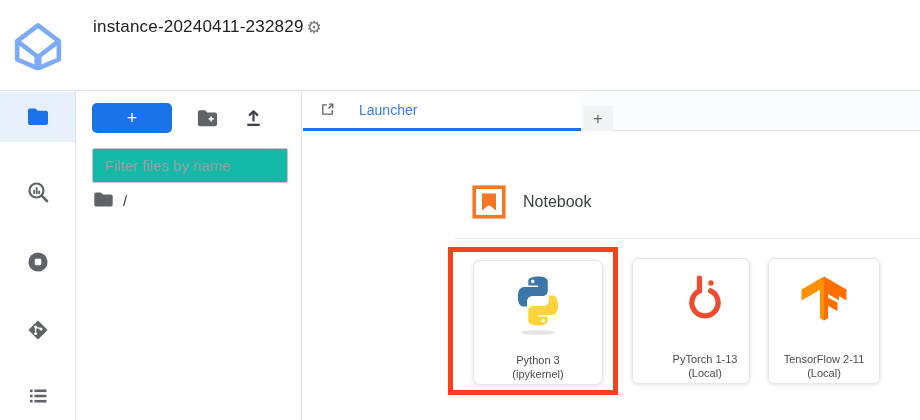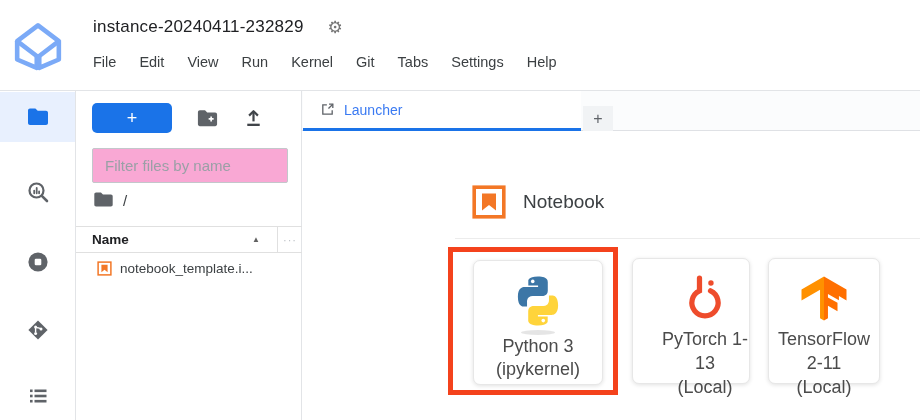--- a/index.html
+++ b/index.html
@@ -4,21 +4,21 @@
 <style>
   * { margin:0; padding:0; box-sizing:border-box; }
   html,body { width:920px; height:420px; overflow:hidden; background:#fff;
     font-family:"Liberation Sans", sans-serif; }
   #frame { position:relative; width:920px; height:420px; background:#fff; }
 
   
   #header { position:absolute; left:0; top:0; width:920px; height:91px;
     background:#fff; border-bottom:1px solid #e2e4e7; }
   #logo { position:absolute; left:13px; top:19px; }
-  #title-row { position:absolute; left:93px; top:17px; display:flex; align-items:center; gap:24px; }
+  #title-row { position:absolute; left:93px; top:17px; display:flex; align-items:center; gap:3px; }
   #window-title { font-size:17px; color:#202124; letter-spacing:.2px; }
   #gear { font-size:17px; color:#757575; line-height:1; cursor:default; }
   #menubar { position:absolute; left:93px; top:54px; display:flex; gap:23px; }
   .menu-item { font-size:14.5px; color:#3c4043; cursor:default; }
 
   
   #rail { position:absolute; left:0; top:91px; width:76px; height:329px;
     background:#fff; border-right:1px solid #e2e4e7; }
   .rail-item { width:75px; height:50px; display:flex; align-items:center; justify-content:center; }
   .rail-item.active { background:#e8f0fe; }
@@ -30,21 +30,21 @@
 
   
   #filebrowser { position:absolute; left:76px; top:91px; width:226px; height:329px;
     background:#fff; border-right:1px solid #e2e4e7; }
   #new-launcher-btn { position:absolute; left:16px; top:12px; width:80px; height:30px;
     background:#1a73e8; border:none; border-radius:5px; color:#fff; font-size:18px;
     display:flex; align-items:center; justify-content:center; cursor:pointer; }
   #new-folder-btn { position:absolute; left:120px; top:16px; cursor:pointer; }
   #upload-btn { position:absolute; left:166px; top:16px; cursor:pointer; }
   #filter-wrap { position:absolute; left:16px; top:57px; width:196px; height:35px;
-    border:1px solid #c3c7cb; border-radius:2px; background:#f9a8d4;
+    border:1px solid #c3c7cb; border-radius:2px; background:#14b8a6;
     display:flex; align-items:center; }
   #filter-input { flex:1; border:none; outline:none; font-size:15px; color:#3c4043;
     padding:0 4px 0 12px; font-family:"Liberation Sans", sans-serif; background:transparent; }
   #filter-input::placeholder { color:#9aa0a6; }
   #filter-search-icon { margin-right:9px; display:flex; }
   #breadcrumb { position:absolute; left:17px; top:100px; display:flex; align-items:center; gap:9px; }
   #breadcrumb-root { font-size:15px; color:#3c4043; }
   #listing-header { position:absolute; left:0; top:135px; width:226px; height:27px;
     border-top:1px solid #e0e0e0; border-bottom:1px solid #e0e0e0;
     display:flex; align-items:center; }
@@ -55,40 +55,40 @@
   .file-row { position:absolute; left:0; top:163px; width:225px; height:28px;
     display:flex; align-items:center; gap:8px; padding-left:21px; cursor:pointer; }
   .file-row span { font-size:13.5px; color:#3c4043; white-space:nowrap; }
 
   
   #main { position:absolute; left:302px; top:91px; width:618px; height:329px; background:#fff; }
   #tabbar { position:absolute; left:0; top:0; width:618px; height:40px;
     background:#fbfcfd; border-bottom:1px solid #dfe1e5; }
   #tab-launcher { position:absolute; left:1px; top:0; width:278px; height:40px;
     background:#fff; border-bottom:3px solid #1a73e8; display:flex; align-items:center;
-    gap:9px; padding-left:17px; cursor:pointer; }
+    gap:24px; padding-left:17px; cursor:pointer; }
   #tab-launcher-label { font-size:14px; color:#3a7af2; }
   #new-tab-btn { position:absolute; left:281px; top:15px; width:30px; height:25px;
     background:#f1f3f5; border:none; color:#5f6368; font-size:16px; cursor:pointer;
     display:flex; align-items:center; justify-content:center; }
 
   
   #section-header { position:absolute; left:170px; top:94px; display:flex; align-items:center; gap:17px; }
-  #section-title { font-size:19px; color:#3c4043; }
+  #section-title { font-size:16px; color:#3c4043; }
   #section-divider { position:absolute; left:153px; top:147px; width:465px; height:1px; background:#ececec; }
 
   .card { position:absolute; background:#fff; border:1px solid #e7e7e7; border-radius:7px;
     box-shadow:0 1px 4px rgba(0,0,0,.12); display:flex; flex-direction:column;
     align-items:center; cursor:pointer; }
   #card-python     { left:171px; top:169px; width:130px; height:125px; }
   #card-pytorch    { left:330px; top:167px; width:118px; height:126px;padding-left:28px; }
   #card-tensorflow { left:466px; top:167px; width:112px; height:126px; }
   .card .logo { margin-top:11px; height:62px; display:flex; align-items:flex-start; justify-content:center; }
   .logo-shadow { width:34px; height:5px; border-radius:50%; background:rgba(0,0,0,.10); margin-top:-4px; }
-  .card-text { margin-top:auto; margin-bottom:2px; text-align:center; font-size:18px;
+  .card-text { margin-top:auto; margin-bottom:2px; text-align:center; font-size:11px;
     color:#4b4b4b; line-height:1.32; }
   #highlight-box { position:absolute; left:146px; top:156px; width:170px; height:148px;
     border:5px solid #f4421c; pointer-events:none; }
 </style>
 </head>
 <body>
 
 <div id="frame">
 
   <div id="header">
@@ -96,31 +96,20 @@
       <g fill="none" stroke="#7baaf7" stroke-width="5.5" stroke-linejoin="round">
         <path d="M30 6 L55 25 L30 44 L5 25 Z"></path>
         <path d="M5 25 L5 47 L28.5 57 L28.5 44"></path>
         <path d="M55 25 L55 47 L31.5 57 L31.5 44"></path>
       </g>
     </svg>
     <div id="title-row">
       <span id="window-title">instance-20240411-232829</span>
       <span id="gear">⚙</span>
     </div>
-    <div id="menubar">
-      <span class="menu-item">File</span>
-      <span class="menu-item">Edit</span>
-      <span class="menu-item">View</span>
-      <span class="menu-item">Run</span>
-      <span class="menu-item">Kernel</span>
-      <span class="menu-item">Git</span>
-      <span class="menu-item">Tabs</span>
-      <span class="menu-item">Settings</span>
-      <span class="menu-item">Help</span>
-    </div>
   </div>
 
   <div id="rail">
     <div class="rail-item active" id="rail-files">
       <svg width="24" height="24" viewBox="0 0 24 24">
         <path fill="#1a73e8" d="M3 5.5c0-1.1.9-2 2-2h5.4l2.3 2.3H21c1.1 0 2 .9 2 2V18c0 1.1-.9 2-2 2H5c-1.1 0-2-.9-2-2z" transform="translate(-1 0)"></path>
       </svg>
     </div>
     <div class="rail-item" id="rail-usage">
       <svg width="24" height="24" viewBox="0 0 24 24">
@@ -189,33 +178,20 @@
             <path d="M15.4 15.4 L21 21" stroke-width="2.4" stroke-linecap="round"></path>
           </g>
         </svg>
       </span>
     </div>
     <div id="breadcrumb">
       <svg width="21" height="18" viewBox="0 0 24 20">
         <path fill="#5f6368" d="M1.5 3.5c0-1.1.9-2 2-2h5.6l2.3 2.3h9.1c1.1 0 2 .9 2 2v9.7c0 1.1-.9 2-2 2h-17c-1.1 0-2-.9-2-2z"></path>
       </svg>
       <span id="breadcrumb-root">/</span>
-    </div>
-    <div id="listing-header">
-      <span id="col-name">Name</span>
-      <span id="sort-arrow">▲</span>
-      <span id="col-sep"></span>
-      <span id="col-more">···</span>
-    </div>
-    <div class="file-row">
-      <svg width="15" height="15" viewBox="0 0 34 34">
-        <rect x="2.5" y="2.5" width="29" height="29" fill="#fff" stroke="#f37726" stroke-width="3.4"></rect>
-        <path fill="#f37726" d="M10 8.5 H24 V25.5 L17 20 L10 25.5 Z"></path>
-      </svg>
-      <span>notebook_template.i...</span>
     </div>
   </div>
 
   <div id="main">
     <div id="tabbar">
       <div id="tab-launcher">
         <svg width="15" height="15" viewBox="0 0 24 24">
           <g stroke="#5f6368" fill="none" stroke-width="2.1">
             <path d="M11 4.5 H4.5 V19.5 H19.5 V13"></path>
             <path d="M13.5 10.5 L20.5 3.5"></path>

